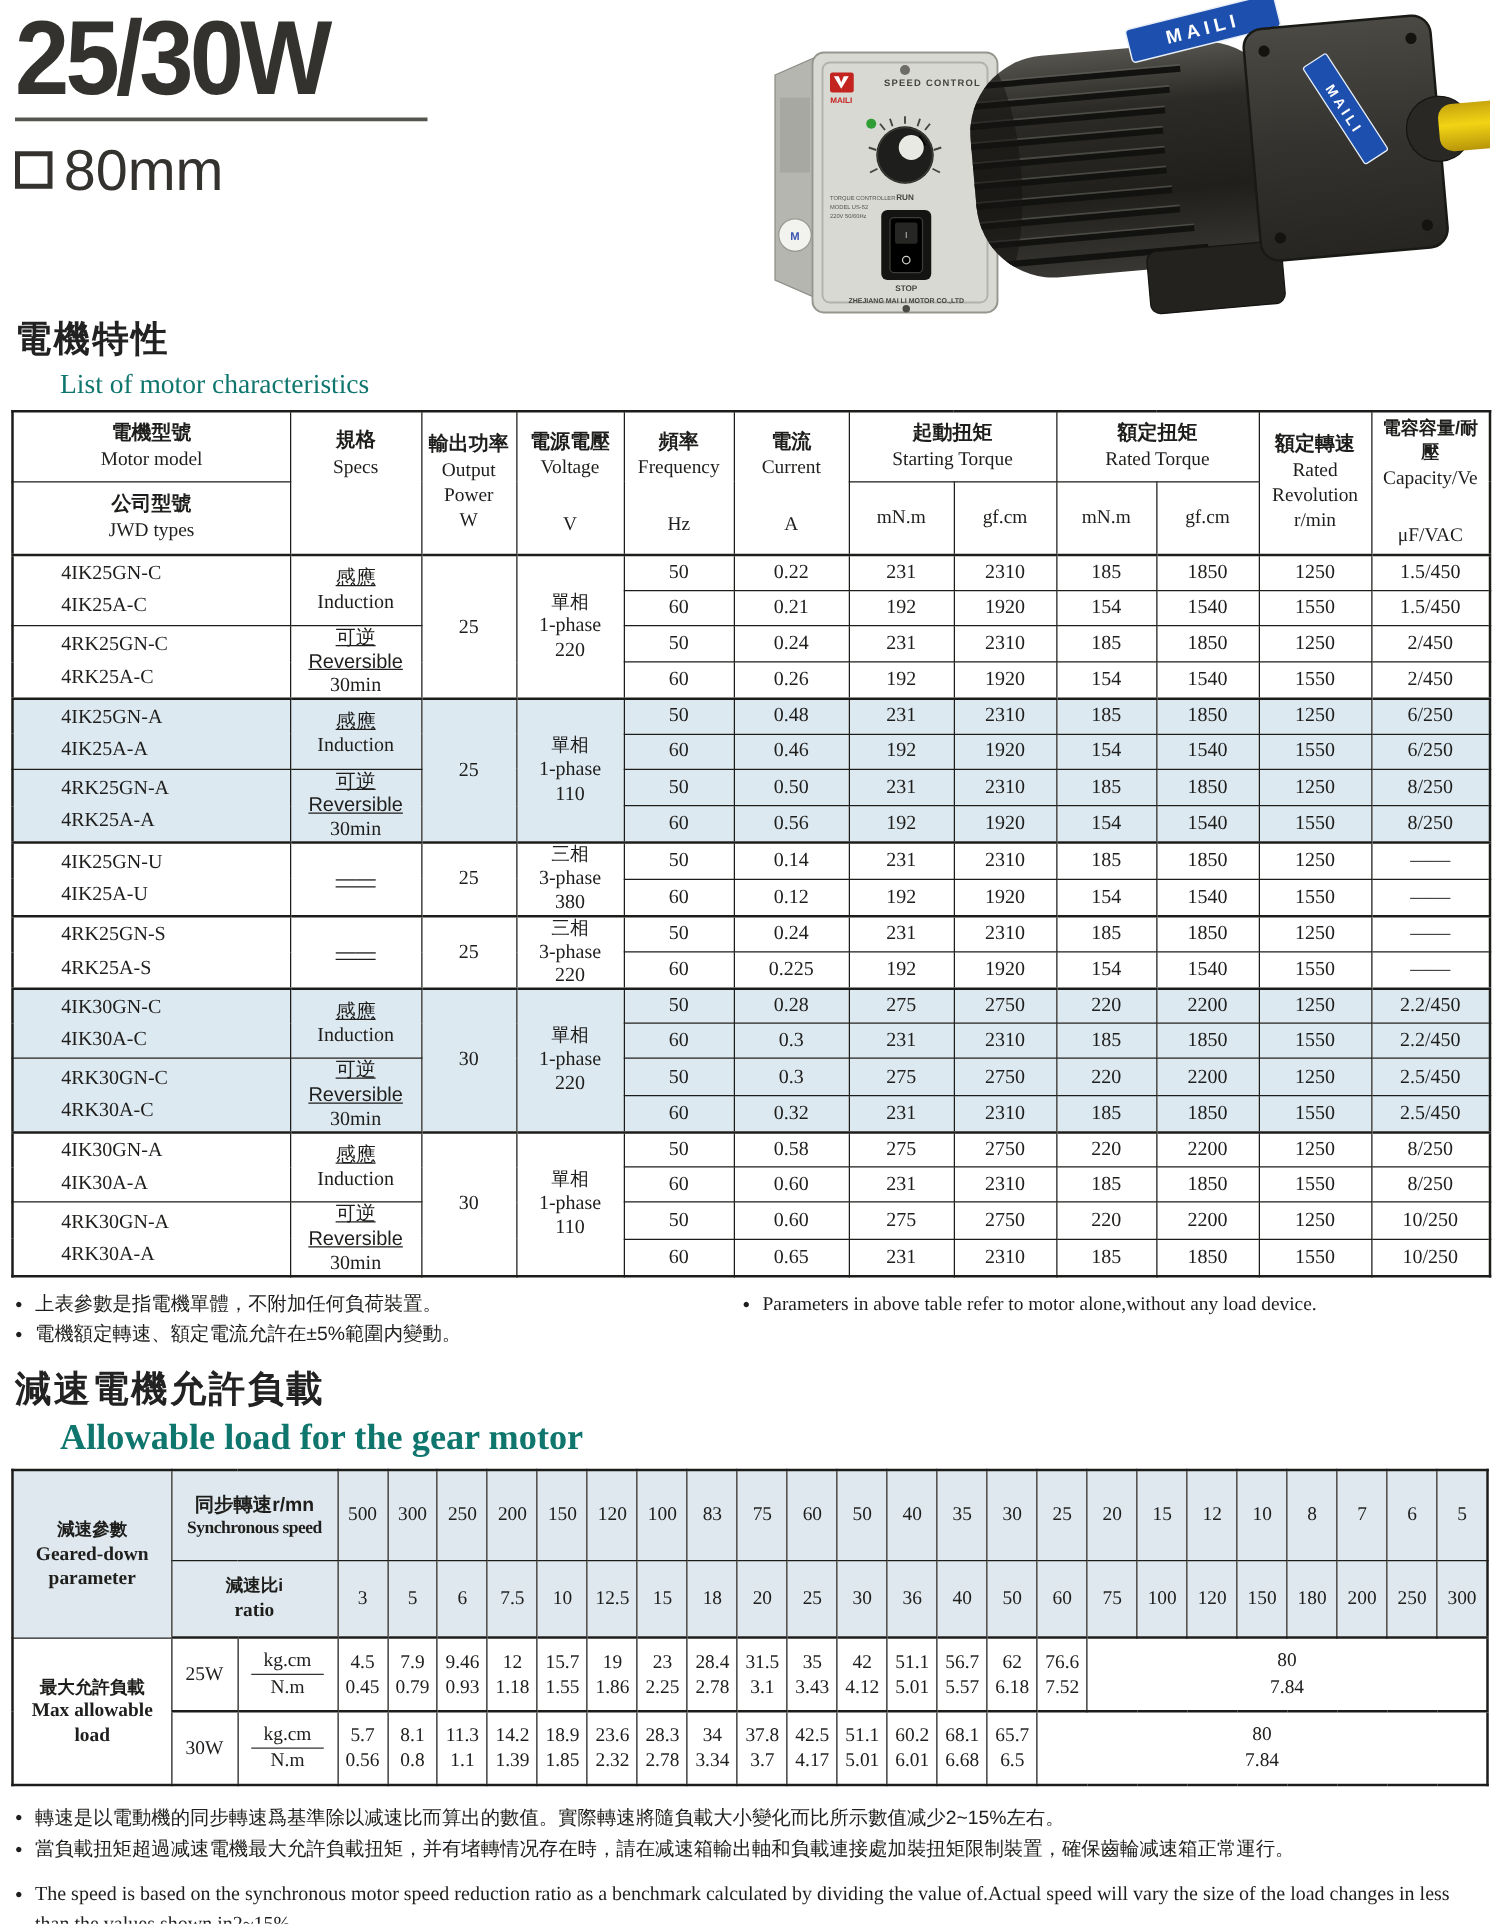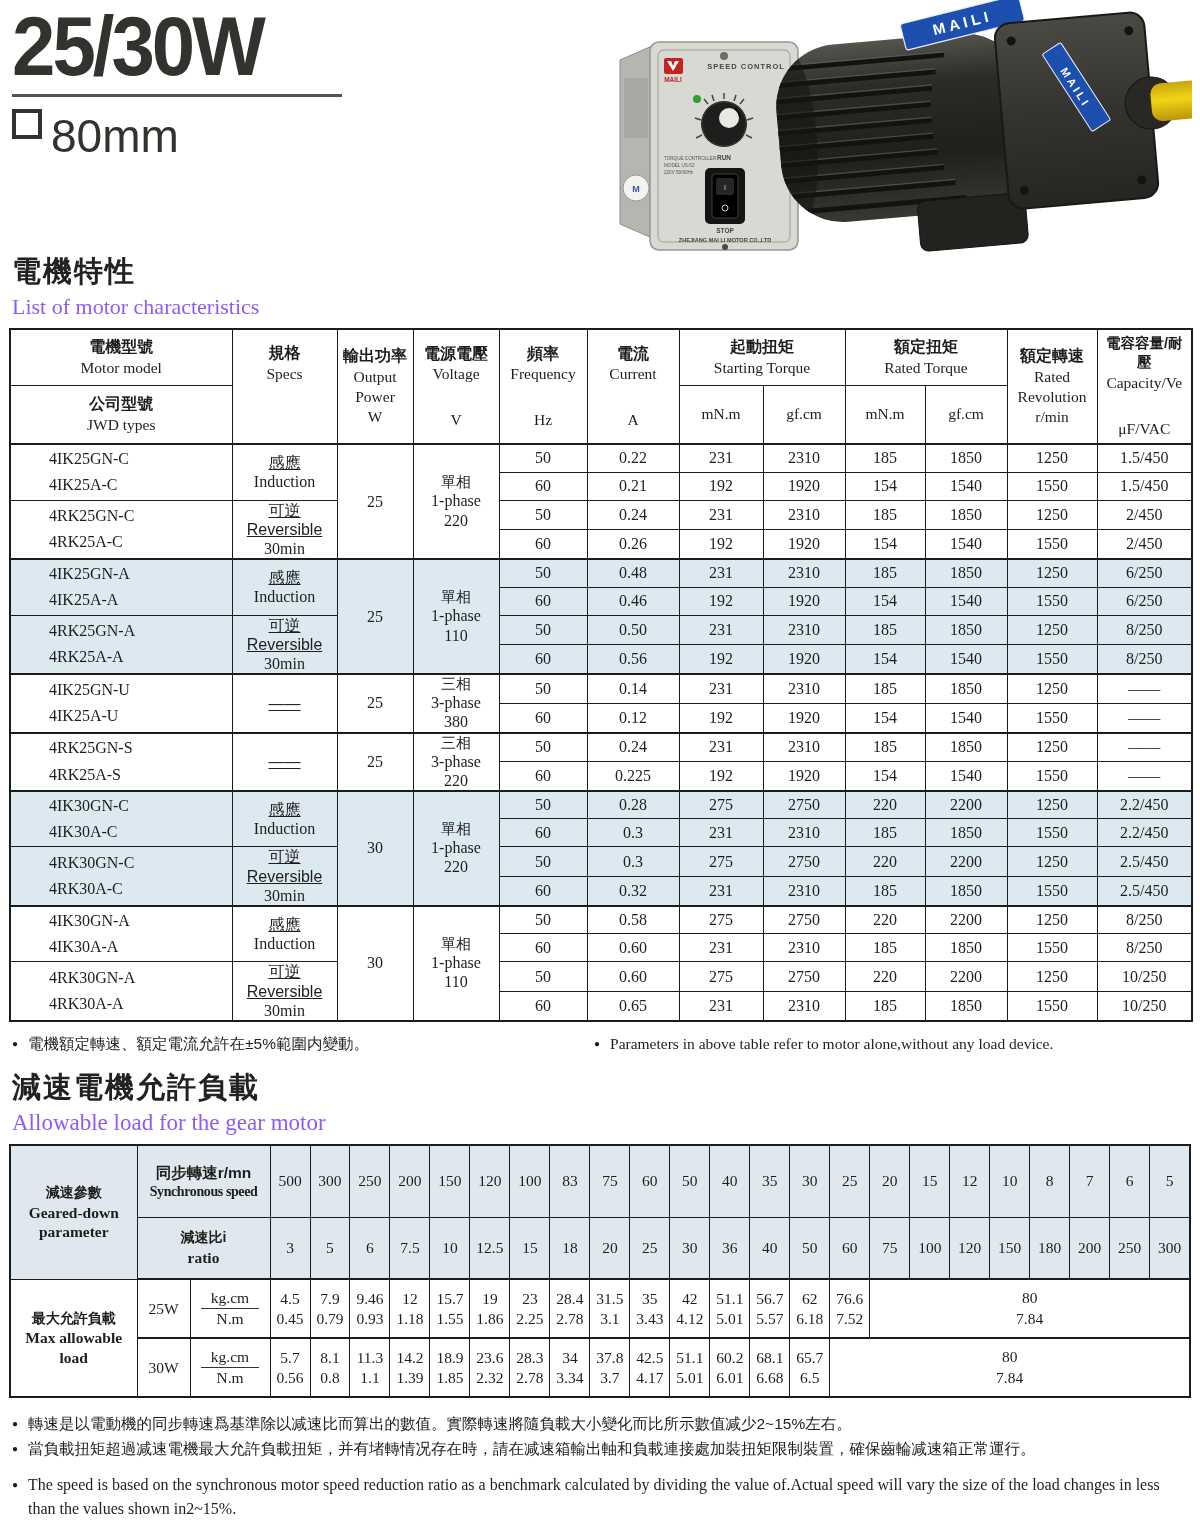--- a/index.html
+++ b/index.html
@@ -11,32 +11,32 @@
 
   
   .page-header { position:relative; height:252px; }
   .title-block { position:absolute; left:12px; top:4px; }
   .main-title {
     font-family:"Liberation Sans", sans-serif; font-weight:bold;
     font-size:78px; letter-spacing:-3px; color:#33322e; line-height:1.0;
     transform:scaleY(1.08); transform-origin:top left;
   }
   .title-rule { width:330px; border-bottom:3px solid #55544f; margin-top:12px; }
-  .size-line { margin-top:12px; display:flex; gap:9px;
+  .size-line { margin-top:12px; display:flex; align-items:center; gap:9px;
     font-family:"Liberation Sans", sans-serif; font-size:46px; color:#33322e; }
   .size-box { width:30px; height:30px; border:4px solid #33322e; display:inline-block; }
 
   .controller-wrap { position:absolute; left:612px; top:38px; }
   .motor-wrap { position:absolute; left:760px; top:0px; }
 
   
   .sec-head { margin:0 12px; }
   .sec-head .h-zh { font-family:"Liberation Sans", sans-serif; font-weight:bold; font-size:29px; color:#222; letter-spacing:2px;}
-  .sec-head .h-en { font-size:22px; color:#8b5cf6; margin-top:2px; }
-  #sec2-head .h-en { font-weight:normal; font-size:23px; }
+  .sec-head .h-en { font-size:22px; color:#0f766e; margin-top:2px;margin-left:36px; }
+  #sec2-head .h-en { font-weight:bold; font-size:29px; }
 
   
   table { border-collapse:collapse; table-layout:fixed; }
   #motor-table { width:1182px; margin:8px 9px 0 9px; }
   #motor-table th, #motor-table td {
     border:1px solid #1c1c1a; text-align:center; vertical-align:middle;
     font-size:16px; padding:0 2px; overflow:hidden;
   }
   #motor-table { border:2px solid #1c1c1a; }
   #motor-table thead th { font-weight:normal; }
@@ -631,20 +631,21 @@
         <td>185</td>
         <td>1850</td>
         <td>1550</td>
         <td>10/250</td>
       </tr>
     </tbody>
 </table>
 
 <div class="mid-notes">
   <ul class="col-zh">
+      <li>上表參數是指電機單體，不附加任何負荷裝置。</li>
       <li>電機額定轉速、額定電流允許在±5%範圍内變動。</li>
     </ul>
   <ul class="col-en">
       <li>Parameters in above table refer to motor alone,without any load device.</li>
     </ul>
 </div>
 
 <div class="sec-head" id="sec2-head">
   <div class="h-zh">減速電機允許負載</div>
   <div class="h-en">Allowable load for the gear motor</div>

